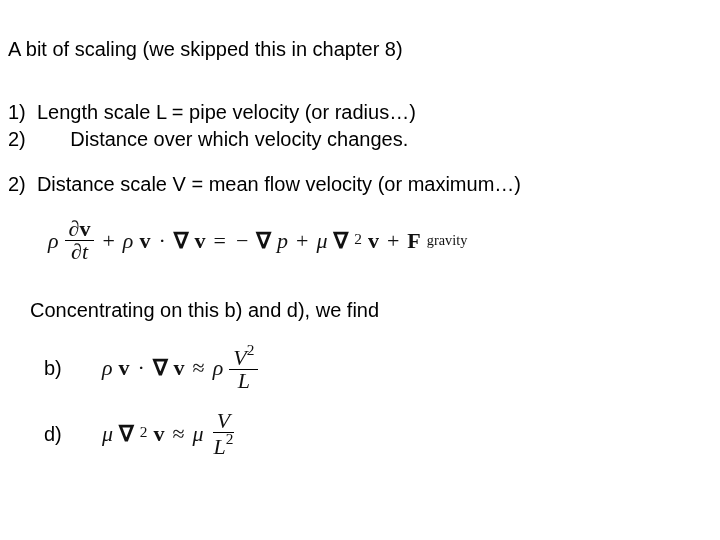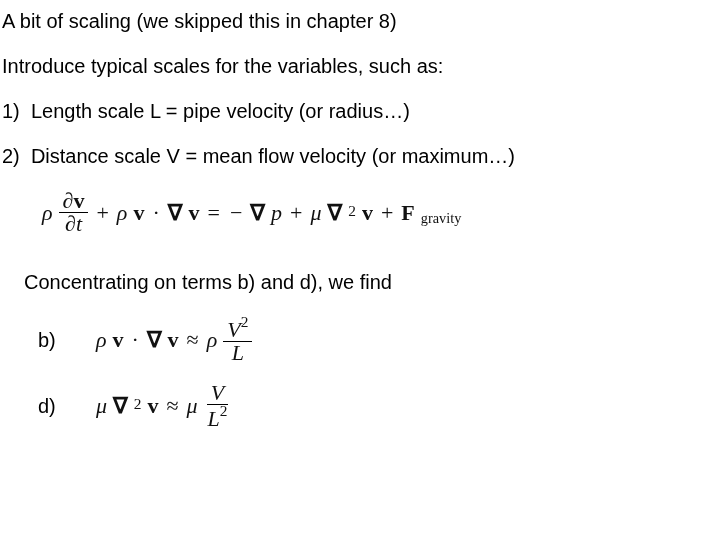--- a/index.html
+++ b/index.html
@@ -6,22 +6,23 @@
     margin: 0;
     padding: 0;
     width: 720px;
     height: 540px;
     background: #fff;
     font-family: Arial, Helvetica, sans-serif;
     font-size: 20px;
     color: #000;
   }
   .page {
-    padding: 10px 2px;
+    padding: 10px 8px;
     box-sizing: border-box;
+    margin-top: 28px;
   }
   .line {
     margin: 0 0 4px 0;
   }
   .gap {
     height: 18px;
   }
   .indent-eq    { padding-left: 40px; }
   .indent-label { padding-left: 36px; }
   .indent-conc  { padding-left: 22px; }
@@ -46,21 +47,21 @@
   }
   .frac > span {
     padding: 0 4px;
   }
   .frac .num { border-bottom: 1.5px solid #000; }
   .op { padding: 0 2px; }
   .sub {
     font-size: 0.65em;
     vertical-align: sub;
     position: relative;
-    top: 6px;
+    top: 0;
   }
   .sup {
     font-size: 0.7em;
     vertical-align: super;
     position: relative;
     top: -2px;
   }
   .row {
     display: flex;
     align-items: center;
@@ -73,25 +74,27 @@
   }
 </style>
 </head>
 <body>
 
 <div class="page">
 
   <p class="line">A bit of scaling (we skipped this in chapter 8)</p>
   <div class="gap"></div>
 
-  <p class="line">Introduce typical scales for the variables, such as:</p>
   <div class="gap"></div>
 
   <p class="line">
     <span>1)</span>&nbsp;&nbsp;<span>Length scale L = pipe velocity (or radius…)</span>
+  </p>
+  <p class="line">
+    <span>2)</span>&nbsp;&nbsp;&nbsp;&nbsp;&nbsp;&nbsp;&nbsp;&nbsp;<span>Distance over which velocity changes.</span>
   </p>
   <div class="gap"></div>
 
   <p class="line">
     <span>2)</span>&nbsp;&nbsp;<span>Distance scale V = mean flow velocity (or maximum…)</span>
   </p>
   <div class="gap"></div>
 
   <div class="eq indent-eq">
     <span class="it">ρ</span>
@@ -115,21 +118,21 @@
       <span class="sup">2</span>
       <span class="bf">v</span>
     <span class="op">+</span>
     <span class="bf">F</span>
       <span class="sub">gravity</span>
   </div>
 
   <div class="gap"></div>
     <div class="gap"></div>
 
-  <p class="line indent-conc">Concentrating on terms b) and d), we find</p>
+  <p class="line indent-conc">Concentrating on this b) and d), we find</p>
   <div class="gap"></div>
 
   <div class="row indent-label">
     <span class="lbl">b)</span>
     <div class="eq">
       <span class="it">ρ</span>
         <span class="bf">v</span>
       <span class="op">·</span>
       <span class="bf">∇</span>
         <span class="bf">v</span>

